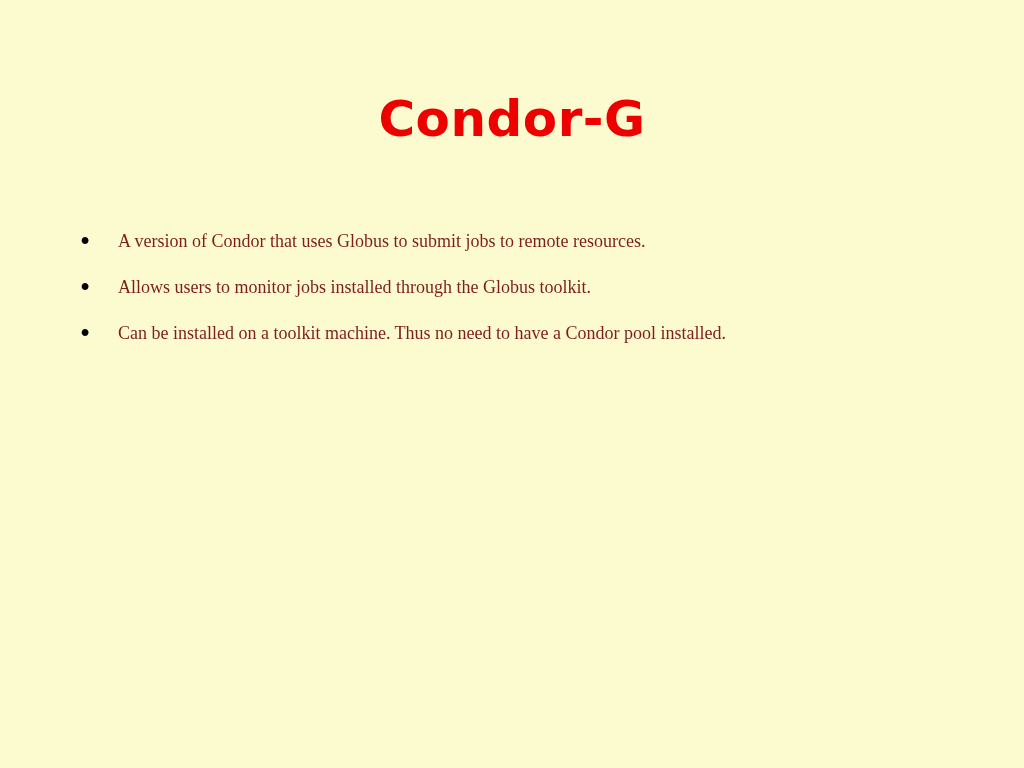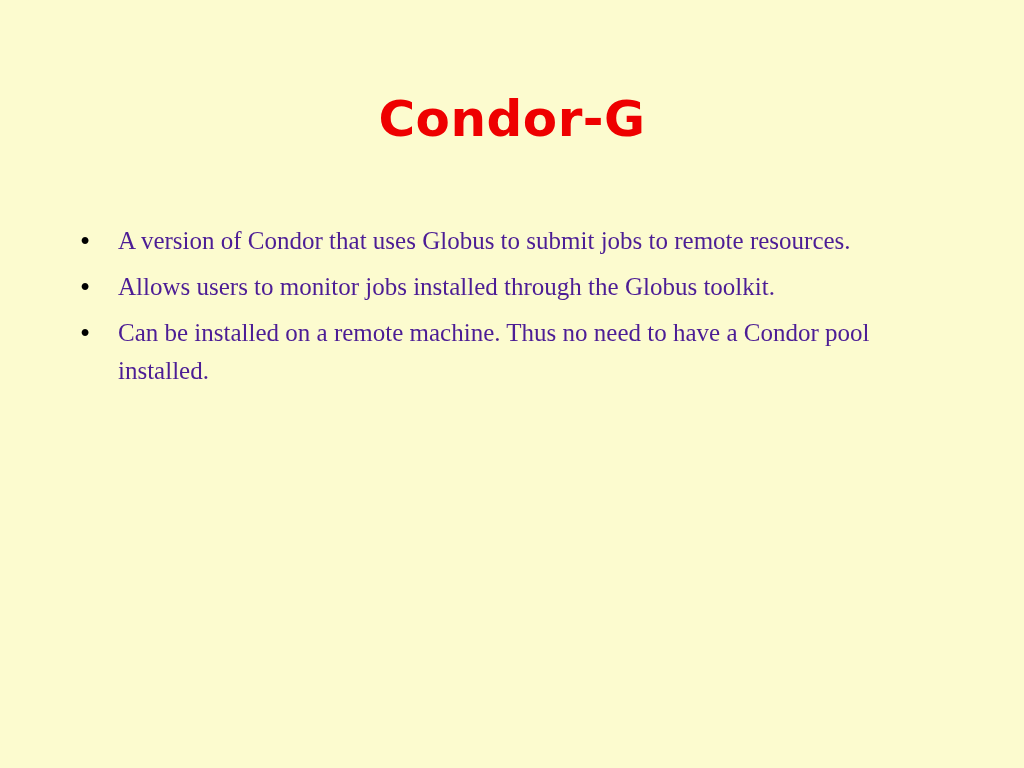--- a/index.html
+++ b/index.html
@@ -48,22 +48,22 @@
   .bullet-marker {
     width: 38px;
     flex: 0 0 38px;
     color: #000000;
     font-size: 29px;
     line-height: 38px;
     text-align: left;
   }
   .bullet-text {
     flex: 1 1 auto;
-    color: #4c1d95;
-    font-size: 25px;
+    color: #7f1d1d;
+    font-size: 18px;
     line-height: 38px;
     text-align: left;
     max-width: 820px;
   }
 </style>
 </head>
 <body>
 
 <div class="slide">
 
@@ -76,18 +76,18 @@
       <span class="bullet-text">A version of Condor that uses Globus to submit jobs to remote resources.</span>
     </div>
 
     <div class="bullet-item">
       <span class="bullet-marker">•</span>
       <span class="bullet-text">Allows users to monitor jobs installed through the Globus toolkit.</span>
     </div>
 
     <div class="bullet-item">
       <span class="bullet-marker">•</span>
-      <span class="bullet-text">Can be installed on a remote machine. Thus no need to have a Condor pool installed.</span>
+      <span class="bullet-text">Can be installed on a toolkit machine. Thus no need to have a Condor pool installed.</span>
     </div>
 
   </div>
 
 </div>
 
 </body></html>

